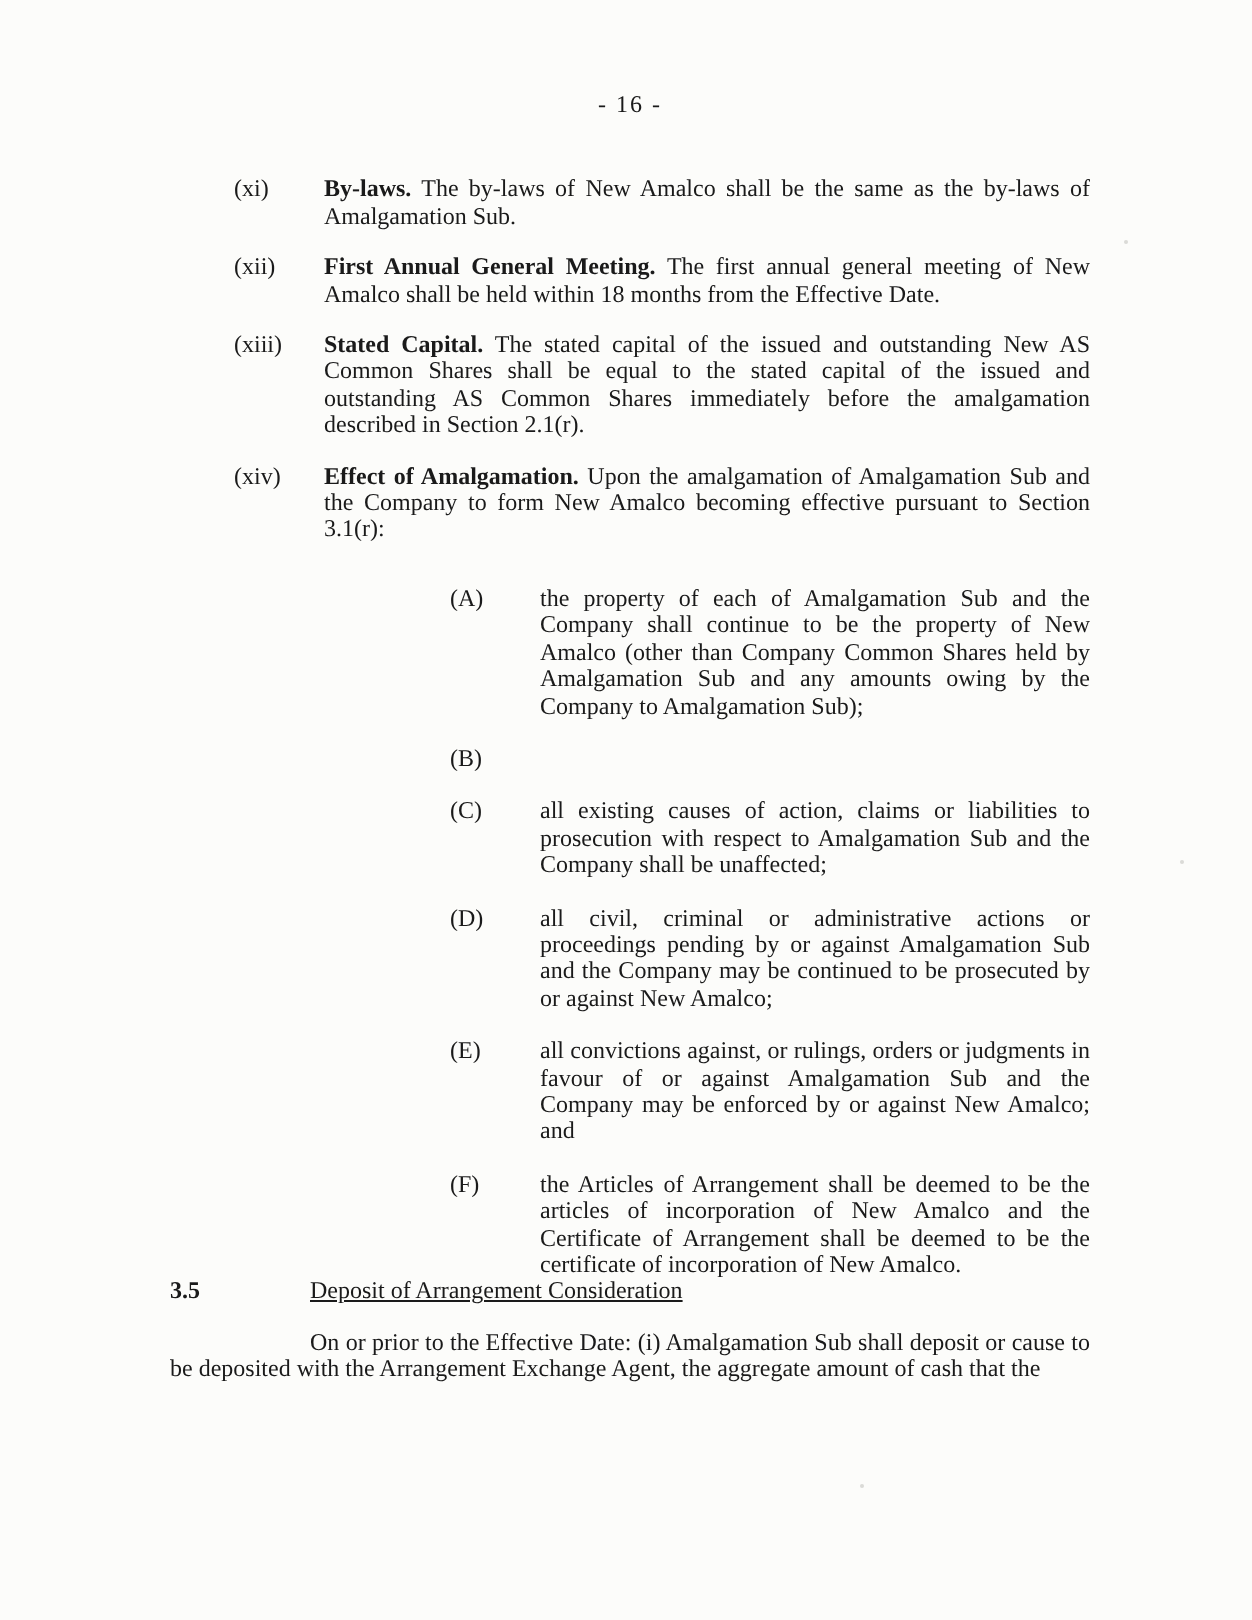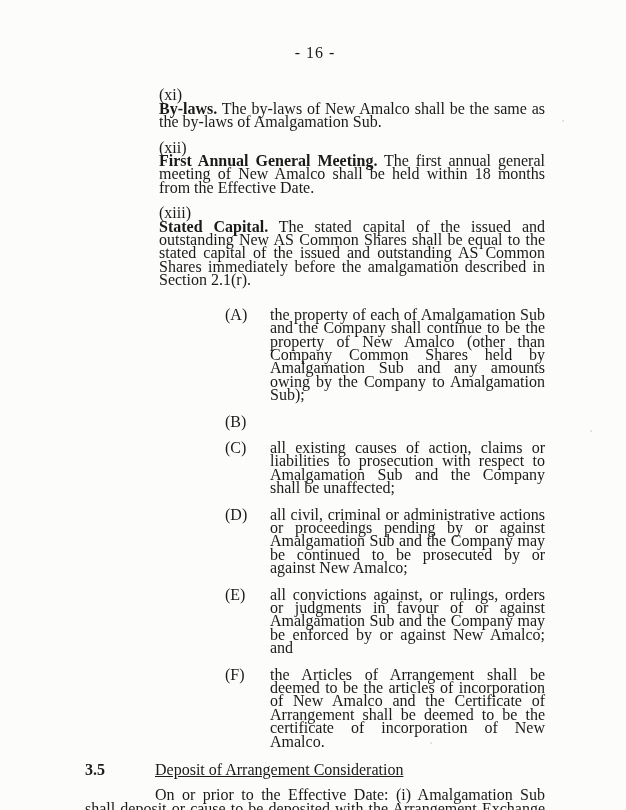--- a/index.html
+++ b/index.html
@@ -9,41 +9,40 @@
   }
   .page {
     position: relative;
     width: 626px;
     height: 810px;
     margin: 0 auto;
     background: #fcfcfa;
     box-sizing: border-box;
     padding: 46px 81px 4px 85px;
     font-family: "Liberation Serif", "DejaVu Serif", serif;
-    font-size: 16px;
+    font-size: 12px;
     line-height: 13.4px;
     color: #1a1a1a;
     overflow: hidden;
   }
   .page-number {
     text-align: center;
     margin-bottom: 29px;
     letter-spacing: 1px;
   }
   .para {
     text-align: justify;
   }
   .continuation {
     margin: 0 0 0 100px;
   }
   .clause {
     display: flex;
     margin-top: 12px;
-    margin-left: 74px;
-    flex-direction: column;
+    margin-left: 32px;
   }
   .clause-label {
     width: 45px;
     flex-shrink: 0;
   }
   .clause-body {
     flex: 1;
     text-align: justify;
   }
   .subclause {
@@ -58,21 +57,21 @@
   .subclause-body {
     flex: 1;
     text-align: justify;
   }
   .first-sub {
     margin-top: 21px;
   }
   .bold { font-weight: bold; }
   .section-row {
     display: flex;
-    margin-top: 15px;
+    margin-top: 0;
   }
   .section-num {
     width: 70px;
     flex-shrink: 0;
     font-weight: bold;
   }
   .section-title {
     font-weight: normal;
     text-decoration: underline;
   }
@@ -107,20 +106,24 @@
   <div class="clause">
     <div class="clause-label">(xii)</div>
     <div class="clause-body"><span class="bold">First Annual General Meeting.</span> <span>The first annual general meeting of New Amalco shall be held within 18 months from the Effective Date.</span></div>
   </div>
 
   <div class="clause">
     <div class="clause-label">(xiii)</div>
     <div class="clause-body"><span class="bold">Stated Capital.</span> <span>The stated capital of the issued and outstanding New AS Common Shares shall be equal to the stated capital of the issued and outstanding AS Common Shares immediately before the amalgamation described in Section 2.1(r).</span></div>
   </div>
 
+  <div class="clause">
+    <div class="clause-label">(xiv)</div>
+    <div class="clause-body"><span class="bold">Effect of Amalgamation.</span> <span>Upon the amalgamation of Amalgamation Sub and the Company to form New Amalco becoming effective pursuant to Section 3.1(r):</span></div>
+  </div>
 
   <div class="subclause first-sub">
     <div class="subclause-label">(A)</div>
     <div class="subclause-body">the property of each of Amalgamation Sub and the Company shall continue to be the property of New Amalco (other than Company Common Shares held by Amalgamation Sub and any amounts owing by the Company to Amalgamation Sub);</div>
   </div>
 
   <div class="subclause">
     <div class="subclause-label">(B)</div>
   </div>
 

